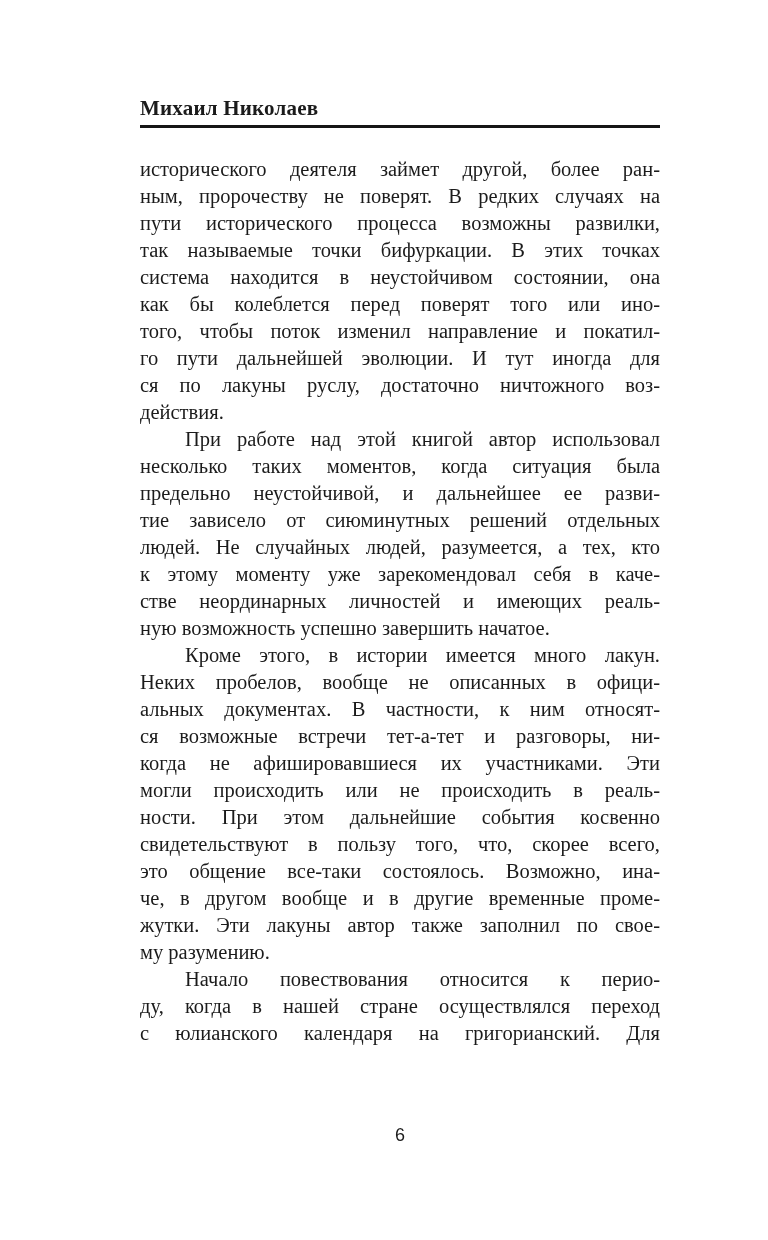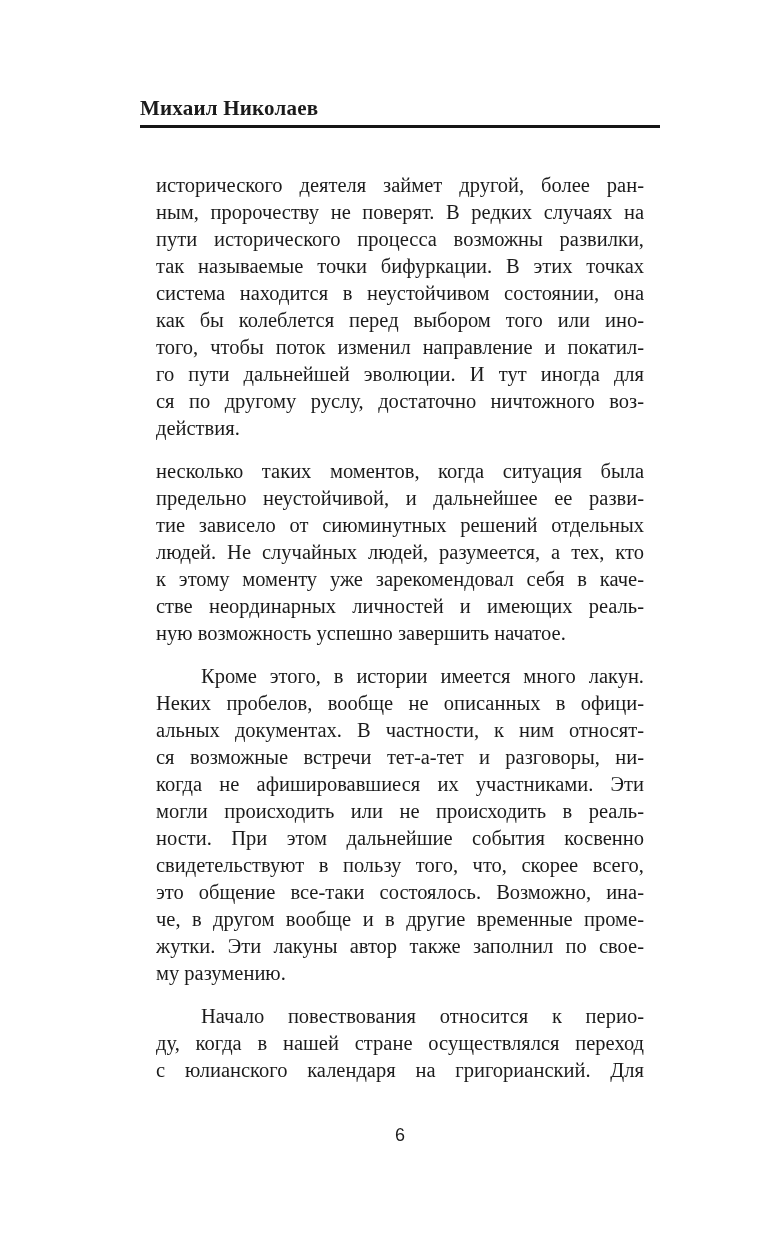--- a/index.html
+++ b/index.html
@@ -35,21 +35,21 @@
   }
   .body-text {
     position: absolute;
     left: 140px;
     top: 156px;
     width: 520px;
     font-size: 20.5px;
     line-height: 27px;
   }
   .paragraph {
-    margin: 16px;
+    margin: 0;
     padding: 0;
   }
   .line {
     text-align: justify;
     text-align-last: justify;
     height: 27px;
     overflow: hidden;
   }
   .line.last-left {
     text-align-last: left;
@@ -74,27 +74,28 @@
 <div class="page">
   <div class="running-head">Михаил Николаев</div>
 
   <div class="body-text">
       <div class="paragraph">
         <div class="line">исторического деятеля займет другой, более ран-</div>
         <div class="line">ным, пророчеству не поверят. В редких случаях на</div>
         <div class="line">пути исторического процесса возможны развилки,</div>
         <div class="line">так называемые точки бифуркации. В этих точках</div>
         <div class="line">система находится в неустойчивом состоянии, она</div>
-        <div class="line">как бы колеблется перед выбором того или ино-</div>
+        <div class="line">как бы колеблется перед поверят того или ино-</div>
         <div class="line">того, чтобы поток изменил направление и покатил-</div>
         <div class="line">го пути дальнейшей эволюции. И тут иногда для</div>
-        <div class="line">ся по другому руслу, достаточно ничтожного воз-</div>
+        <div class="line">ся по лакуны руслу, достаточно ничтожного воз-</div>
         <div class="line last-left">действия.</div>
       </div>
       <div class="paragraph">
+        <div class="line indent">При работе над этой книгой автор использовал</div>
         <div class="line">несколько таких моментов, когда ситуация была</div>
         <div class="line">предельно неустойчивой, и дальнейшее ее разви-</div>
         <div class="line">тие зависело от сиюминутных решений отдельных</div>
         <div class="line">людей. Не случайных людей, разумеется, а тех, кто</div>
         <div class="line">к этому моменту уже зарекомендовал себя в каче-</div>
         <div class="line">стве неординарных личностей и имеющих реаль-</div>
         <div class="line last-left">ную возможность успешно завершить начатое.</div>
       </div>
       <div class="paragraph">
         <div class="line indent">Кроме этого, в истории имеется много лакун.</div>

